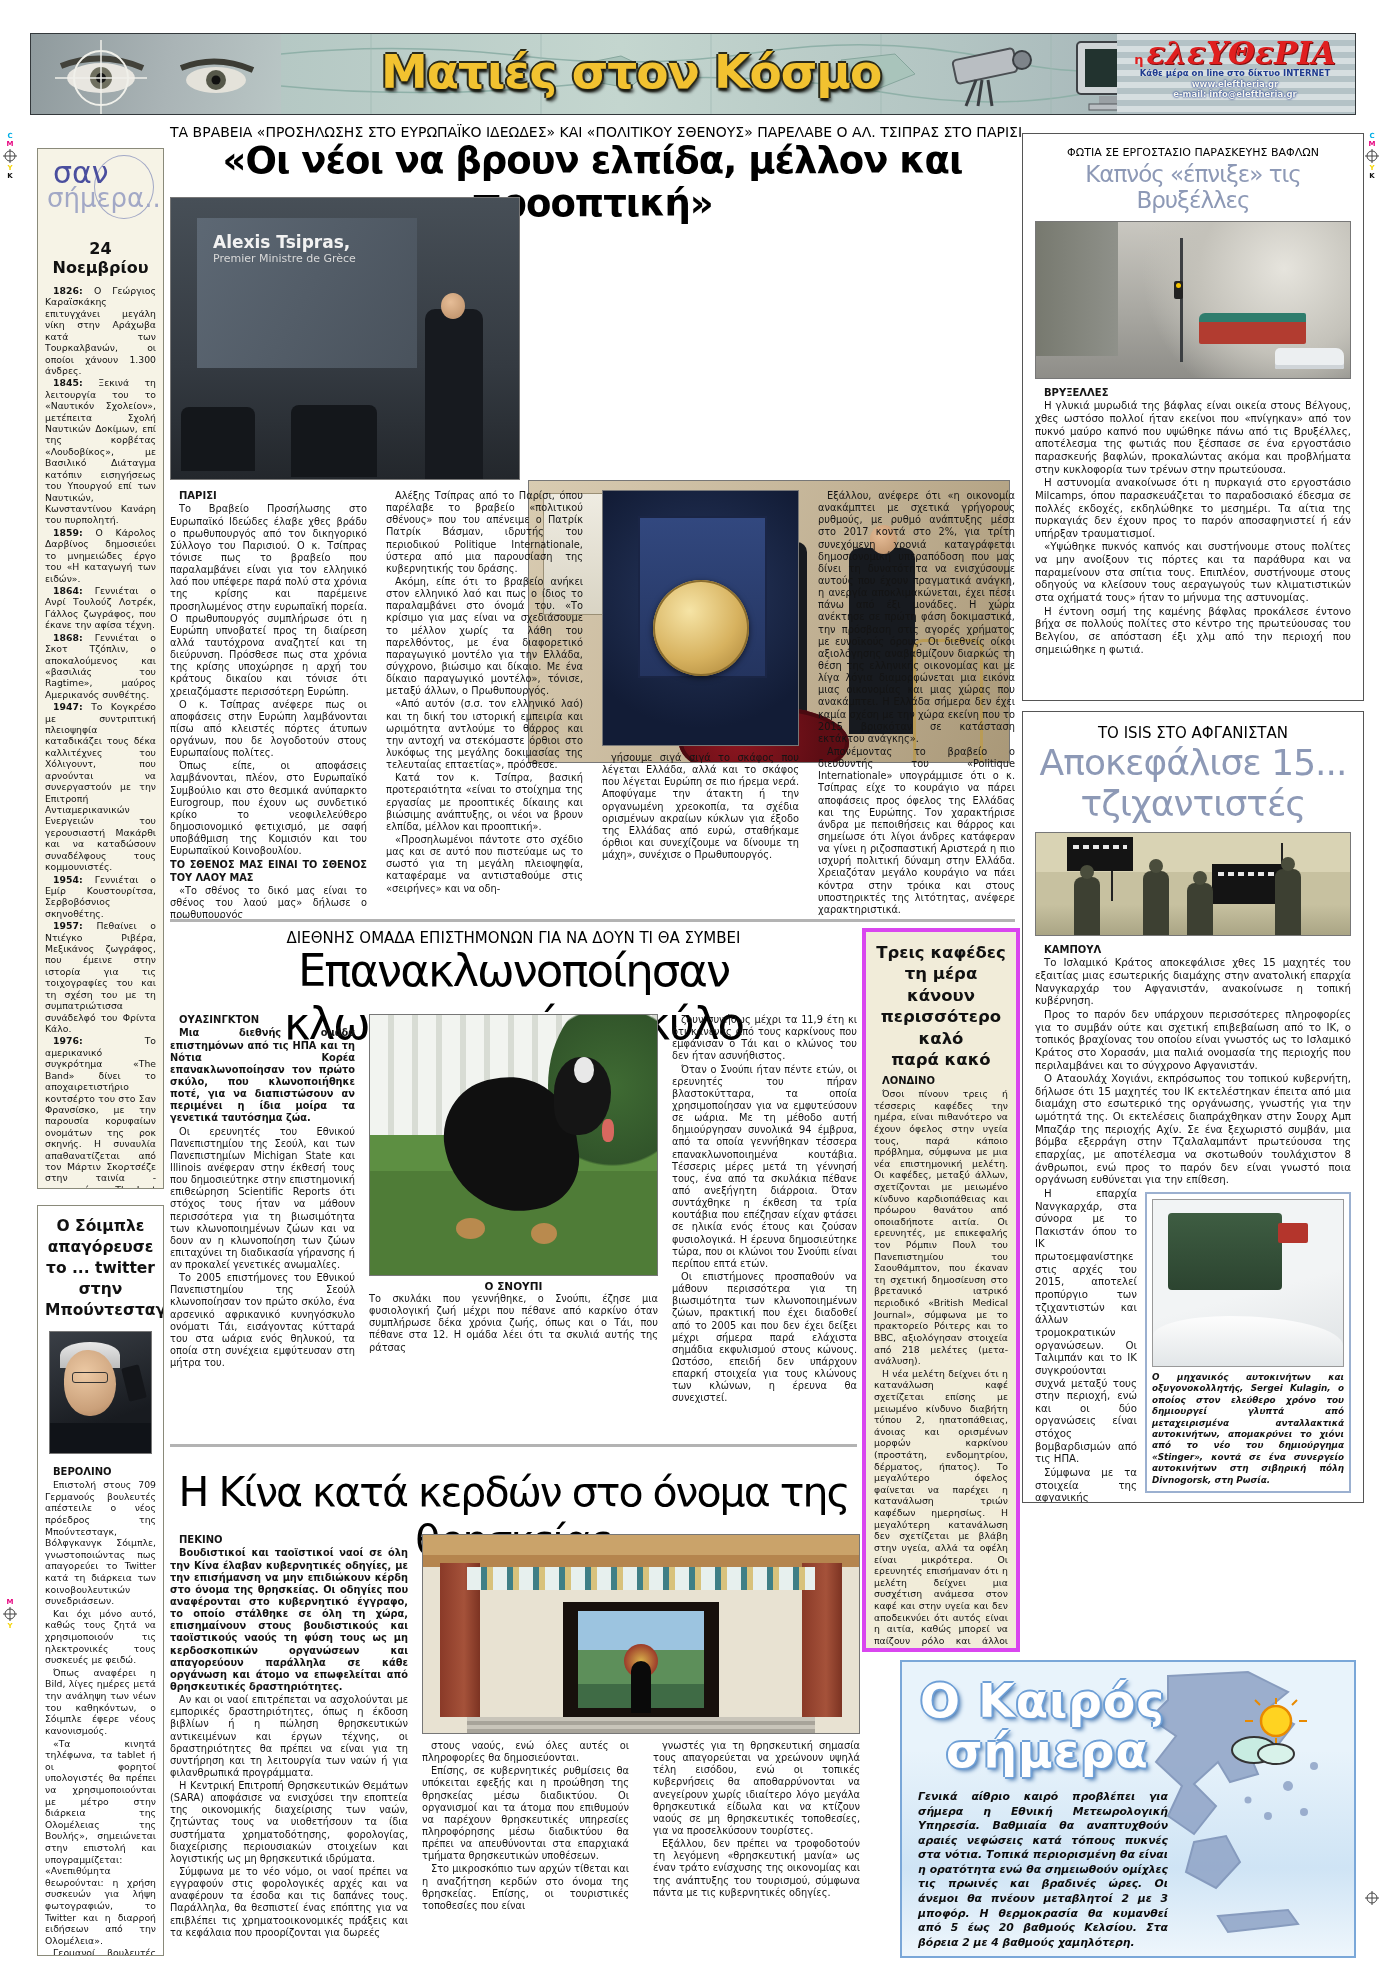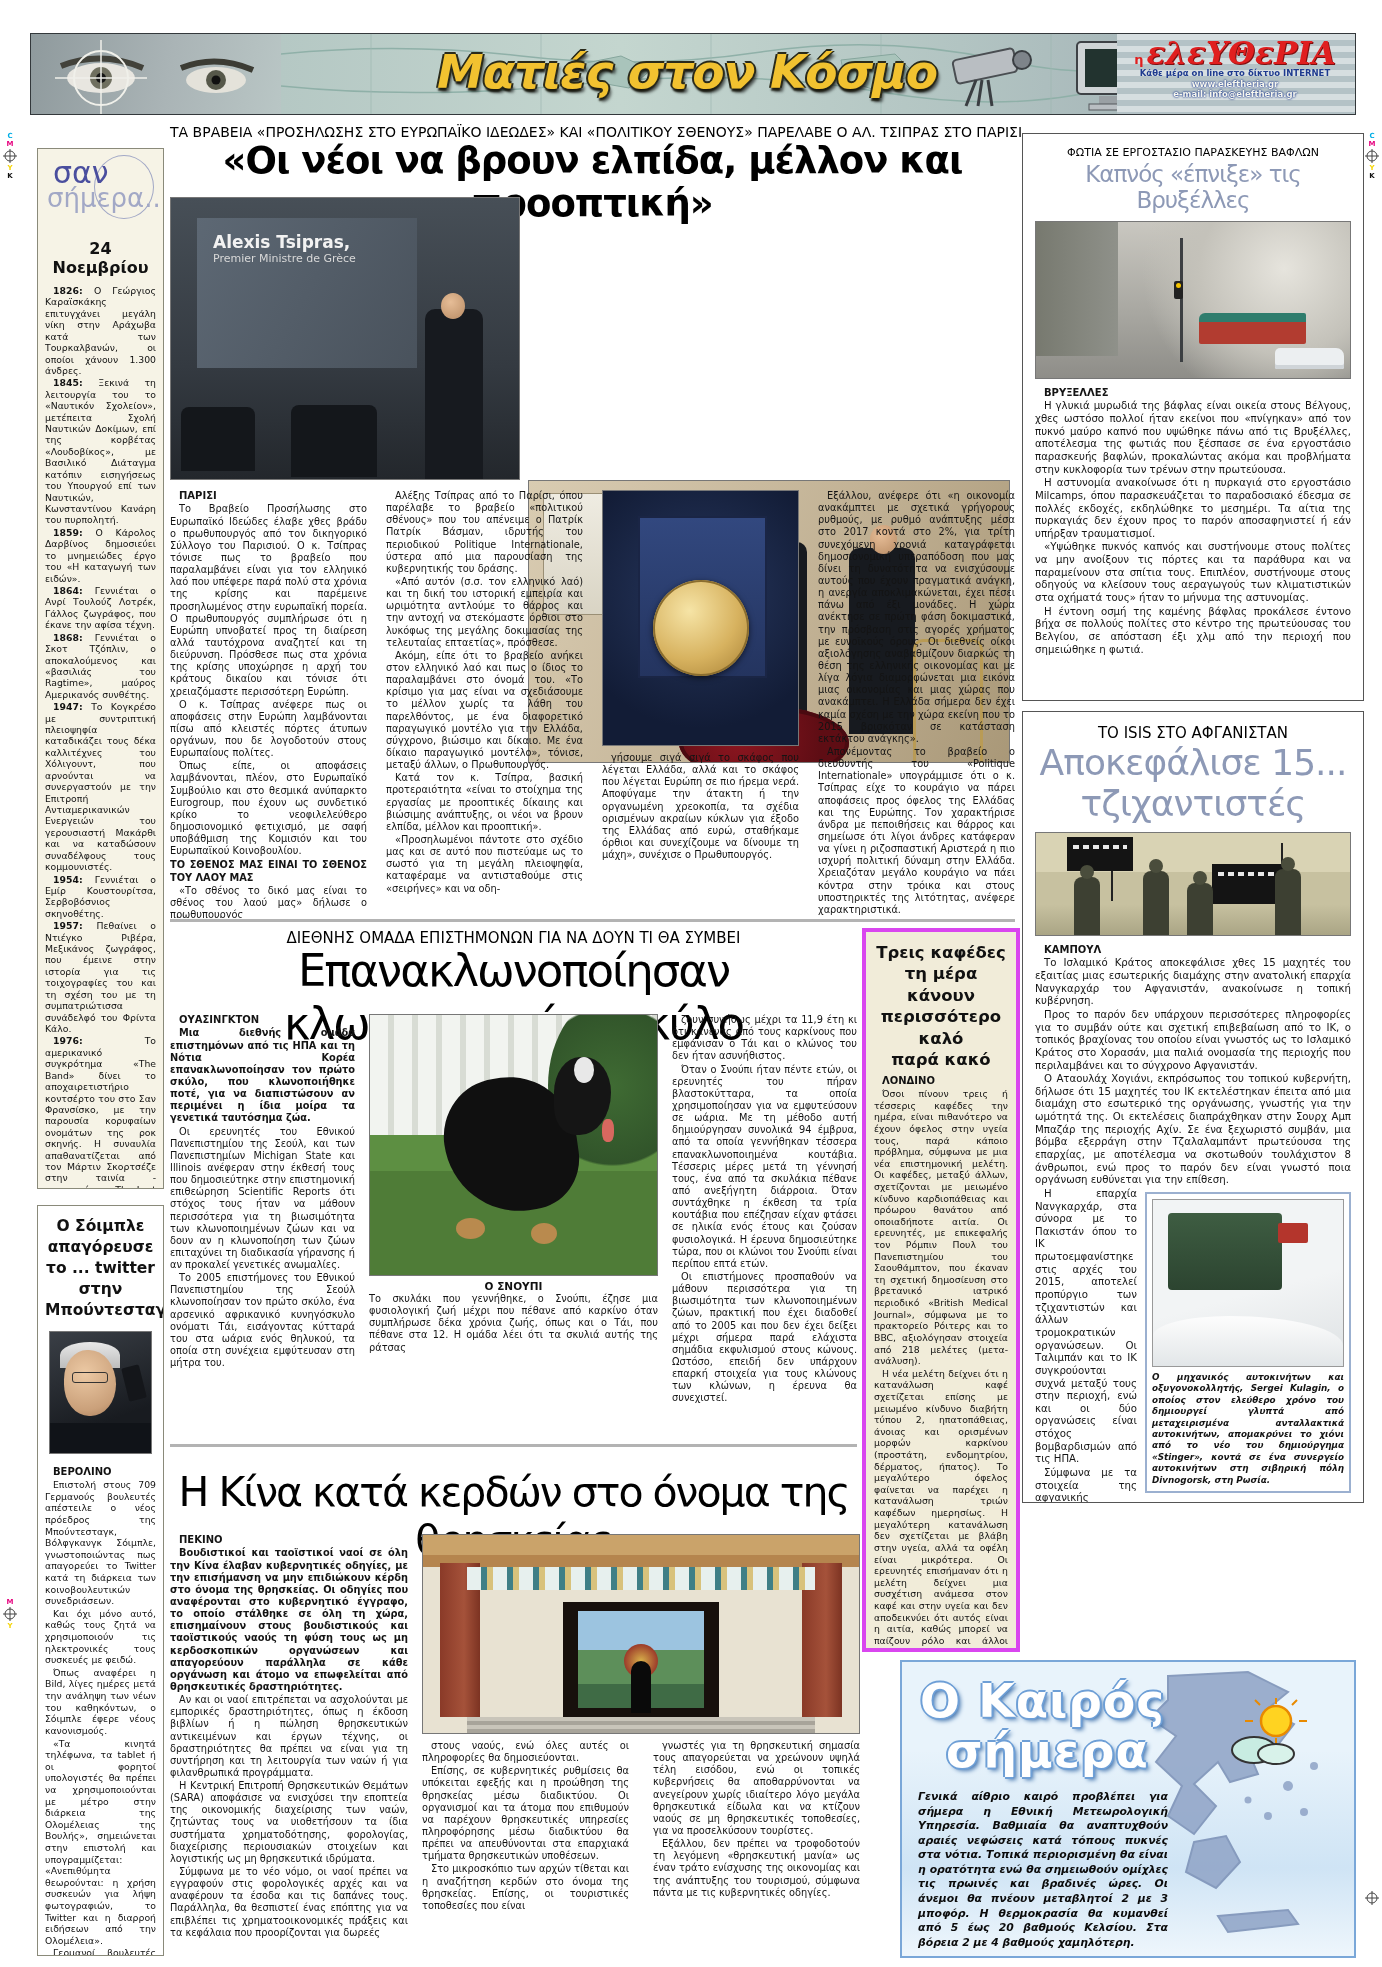--- a/index.html
+++ b/index.html
@@ -10,22 +10,22 @@
   .regmark{position:absolute;width:16px;text-align:center;font-size:7px;line-height:8px;font-weight:700;}
   .regmark .c{color:#00aee6}.regmark .m{color:#e6007e}.regmark .y{color:#f5d400}.regmark .k{color:#111}
   .regmark svg{display:block;margin:1px auto;}
   
   .banner{left:30px;top:33px;width:1324px;height:80px;border:1px solid #33383b;overflow:hidden;
           background:linear-gradient(180deg,#c3d0d2,#a9babe);}
   .banner-eyes{position:absolute;left:0;top:0;width:250px;height:100%;
           background:linear-gradient(100deg,#8f9a9d 0%,#aab4b6 55%,#b9c6c5 100%);}
   .banner-map{position:absolute;left:250px;top:0;width:850px;height:100%;
           background:linear-gradient(90deg,#b5c8c4,#c4d6cf 40%,#b2c4c2 80%,#a8b8ba);}
-  .banner-title{position:absolute;left:336px;top:10px;width:640px;text-align:center;
-          font-family:"DejaVu Sans",sans-serif;font-weight:700;font-style:italic;font-size:47px;
+  .banner-title{position:absolute;left:350px;top:10px;width:640px;
+          font-family:"DejaVu Sans",sans-serif;font-weight:700;font-size:47px;
           color:#f2c230;letter-spacing:-1px;
           text-shadow:-2px 0 #2a2a1a,2px 0 #2a2a1a,0 -2px #2a2a1a,0 3px 2px #1a1a10, 3px 4px 3px rgba(0,0,0,.55);}
   .banner-brand{position:absolute;right:0;top:0;width:238px;height:100%;padding:4px 8px 0 6px;box-sizing:border-box;
           background:repeating-linear-gradient(180deg,#d6dee0 0 6px,#b4c2c6 6px 12px);text-align:center;}
   .brand-word{font-family:"DejaVu Serif",serif;font-weight:700;font-style:italic;font-size:31px;line-height:30px;
           color:#e01f1f;letter-spacing:0;text-shadow:1px 1px 0 #7e0f0f;}
   .brand-eta{font-size:13px;color:#e01f1f;font-weight:700;margin-right:3px;}
   .brand-line{font-size:8.5px;line-height:10.5px;font-weight:700;color:#1d3a8e;text-shadow:0 0 1px #ffffffcc;}
   .brand-line.w{color:#f7f7ee;text-shadow:0 0 2px #1d3a8e,0 0 2px #1d3a8e;}
   
@@ -308,22 +308,22 @@
   <div class="abs cols" style="left:170px;top:490px;width:845px;height:428px;overflow:hidden;gap:19px;">
     <div class="bd" style="width:197px;">
       <p class="dateline">ΠΑΡΙΣΙ</p>
       <span><p>Το Βραβείο Προσήλωσης στο Ευρωπαϊκό Ιδεώδες έλαβε χθες βράδυ ο πρωθυπουργός από τον δικηγορικό Σύλλογο του Παρισιού. Ο κ. Τσίπρας τόνισε πως το βραβείο που παραλαμβάνει είναι για τον ελληνικό λαό που υπέφερε παρά πολύ στα χρόνια της κρίσης και παρέμεινε προσηλωμένος στην ευρωπαϊκή πορεία. Ο πρωθυπουργός συμπλήρωσε ότι η Ευρώπη υπνοβατεί προς τη διαίρεση αλλά ταυτόχρονα αναζητεί και τη διεύρυνση.  Πρόσθεσε πως στα χρόνια της κρίσης υποχώρησε η αρχή του κράτους δικαίου και τόνισε ότι χρειαζόμαστε περισσότερη Ευρώπη.</p><p>Ο κ. Τσίπρας ανέφερε πως οι αποφάσεις στην Ευρώπη λαμβάνονται πίσω από κλειστές πόρτες άτυπων οργάνων, που δε λογοδοτούν στους Ευρωπαίους πολίτες.</p><p>Όπως είπε, οι αποφάσεις λαμβάνονται, πλέον, στο Ευρωπαϊκό Συμβούλιο και στο θεσμικά ανύπαρκτο Eurogroup, που έχουν ως συνδετικό κρίκο το νεοφιλελεύθερο δημοσιονομικό φετιχισμό, με σαφή υποβάθμιση της Κομισιόν και του Ευρωπαϊκού Κοινοβουλίου.</p></span>
       <p class="subhead">ΤΟ ΣΘΕΝΟΣ ΜΑΣ ΕΙΝΑΙ ΤΟ ΣΘΕΝΟΣ ΤΟΥ ΛΑΟΥ ΜΑΣ</p>
       <p>«Το σθένος το δικό μας είναι το σθένος του λαού μας» δήλωσε ο πρωθυπουργός</p>
     </div>
     <div class="bd" style="width:197px;">
 
     <p>Αλέξης Τσίπρας από το Παρίσι, όπου παρέλαβε το βραβείο «πολιτικού σθένους» που του απένειμε ο Πατρίκ Πατρίκ Βάσμαν, ιδρυτής του περιοδικού Politique Internationale, ύστερα από μια παρουσίαση της κυβερνητικής του δράσης.</p>
+        <p>Ακόμη, είπε ότι το βραβείο ανήκει στον ελληνικό λαό και πως ο ίδιος το παραλαμβάνει στο όνομά του. «Το κρίσιμο για μας είναι να σχεδιάσουμε το μέλλον χωρίς τα λάθη του παρελθόντος, με ένα διαφορετικό παραγωγικό μοντέλο για την Ελλάδα, σύγχρονο, βιώσιμο και δίκαιο. Με ένα δίκαιο παραγωγικό μοντέλο», τόνισε, μεταξύ άλλων, ο Πρωθυπουργός.</p>
         <p>«Από αυτόν (σ.σ. τον ελληνικό λαό) και τη δική του ιστορική εμπειρία και ωριμότητα αντλούμε το θάρρος και την αντοχή να στεκόμαστε όρθιοι στο λυκόφως της μεγάλης δοκιμασίας της τελευταίας επταετίας», πρόσθεσε.</p>
-        <p>Ακόμη, είπε ότι το βραβείο ανήκει στον ελληνικό λαό και πως ο ίδιος το παραλαμβάνει στο όνομά του. «Το κρίσιμο για μας είναι να σχεδιάσουμε το μέλλον χωρίς τα λάθη του παρελθόντος, με ένα διαφορετικό παραγωγικό μοντέλο για την Ελλάδα, σύγχρονο, βιώσιμο και δίκαιο. Με ένα δίκαιο παραγωγικό μοντέλο», τόνισε, μεταξύ άλλων, ο Πρωθυπουργός.</p>
         <p>Κατά τον κ. Τσίπρα, βασική προτεραιότητα «είναι το στοίχημα της εργασίας με προοπτικές δίκαιης και βιώσιμης ανάπτυξης, οι νέοι να βρουν ελπίδα, μέλλον και προοπτική».</p>
         <p>«Προσηλωμένοι πάντοτε στο σχέδιο μας και σε αυτό που πιστεύαμε ως το σωστό για τη μεγάλη πλειοψηφία, καταφέραμε να αντισταθούμε στις «σειρήνες» και να οδη-</p>
       </div>
     <div style="width:197px;">
       <div class="ph ph-medal">
         <div class="medal-box"></div>
         <div class="medal"></div>
       </div>
       <div class="bd">
 

